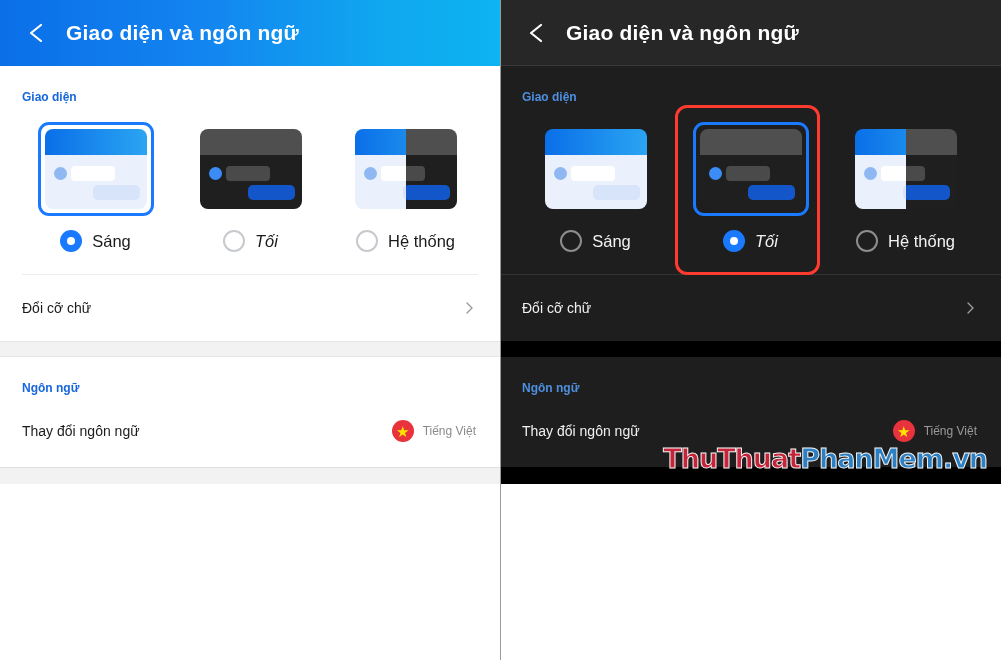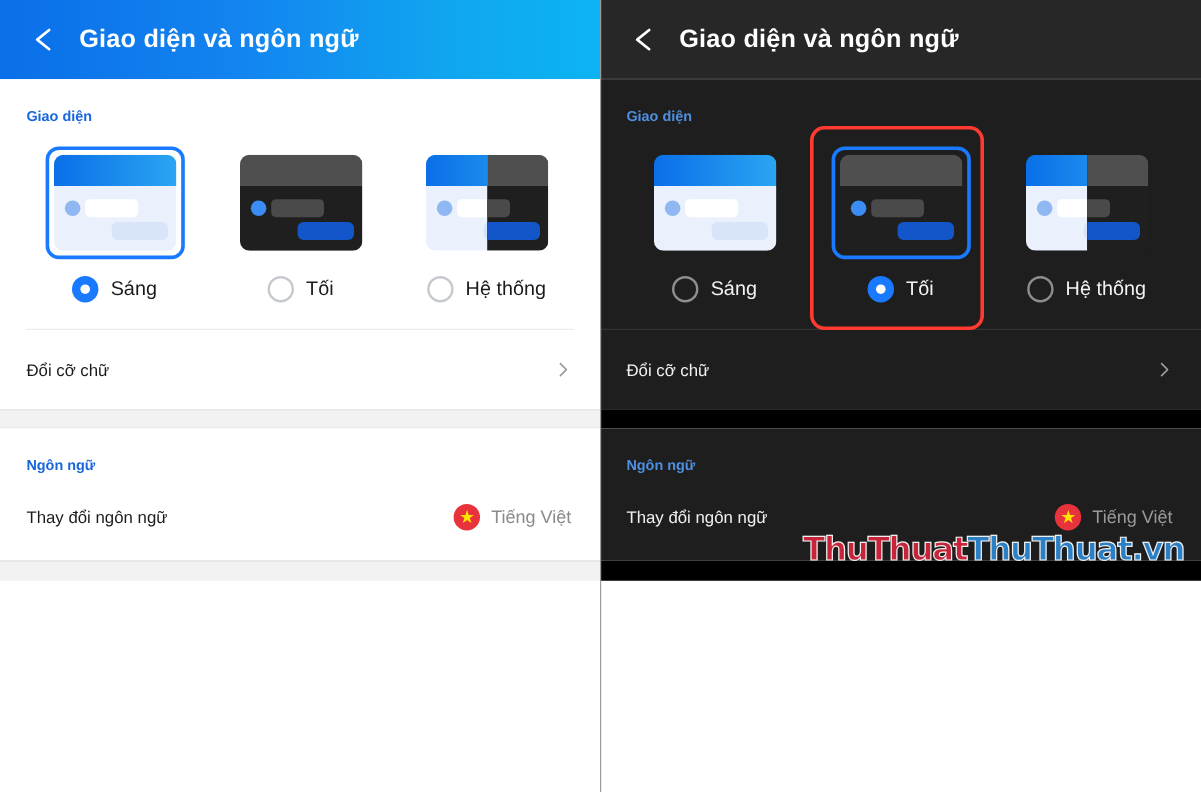--- a/index.html
+++ b/index.html
@@ -44,21 +44,21 @@
   .light .section-title { color: #1666dd; }
   .dark  .section-title { color: #4e8fe0; }
 
   
   .theme-row { display: flex; padding: 18px 0 0 0; }
   .theme-opt {
     width: 155px; display: flex; flex-direction: column; align-items: center;
     position: relative;
   }
   .theme-opt:nth-child(1) { margin-left: 18px; }
-  .theme-opt:nth-child(2) { margin-left: 0px; }
+  .theme-opt:nth-child(2) { margin-left: 0px; font-style: italic; }
   .theme-opt:nth-child(3) { margin-left: 0px; }
 
   .thumb-wrap {
     width: 116px; height: 94px; border-radius: 11px; padding: 4px;
     border: 3px solid transparent;
   }
   .thumb-wrap.selected { border-color: #1a7aff; }
 
   .thumb {
     width: 100%; height: 100%; border-radius: 8px; overflow: hidden;
@@ -109,21 +109,21 @@
   .divider { height: 1px; background: #ececec; margin: 0 22px; }
   .dark .divider { background: #333333; margin: 0; }
   .list-row {
     height: 66px; display:flex; align-items:center; justify-content:space-between;
     padding: 0 24px 0 22px;
   }
   .row-label { font-size: 14px; }
   .light .row-label { color: #1b1b1b; }
   .dark  .row-label { color: #f0f0f0; }
   .row-right { display:flex; align-items:center; gap:9px; }
-  .row-value { font-size: 15px; }
+  .row-value { font-size: 12px; }
   .light .row-value { color: #8a8a8a; }
   .dark  .row-value { color: #9a9a9a; }
   .chev { width:14px; height:14px; }
 
   
   .flag { width: 22px; height: 22px; border-radius: 50%; background: #e8323c;
     display:flex; align-items:center; justify-content:center; flex:none; }
   .flag span { color:#ffe400; font-size: 15px; line-height: 1; }
 
   
@@ -363,18 +363,18 @@
           <div class="row-value">Tiếng Việt</div>
         </div>
       </div>
     </div>
 
     <div class="filler" style="height:180px"></div>
 
     <div class="annot-box" style="left:175px; top:105px; width:145px; height:170px;"></div>
 
     <div class="watermark">
-      <span class="wm-a">ThuThuat</span><span class="wm-b">ThuThuat.vn</span>
+      <span class="wm-a">ThuThuat</span><span class="wm-b">PhanMem.vn</span>
     </div>
   </div>
 
   <div class="panel-sep"></div>
 </div>
 
 </body></html>

